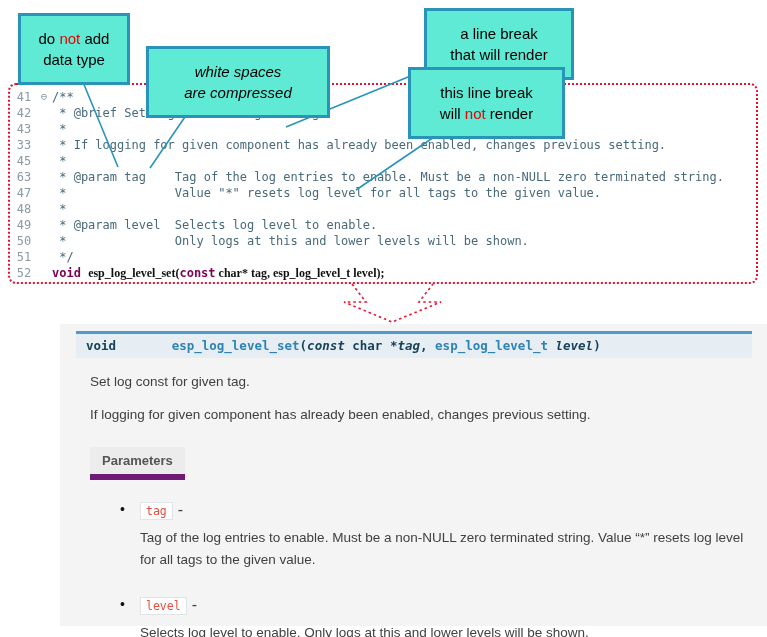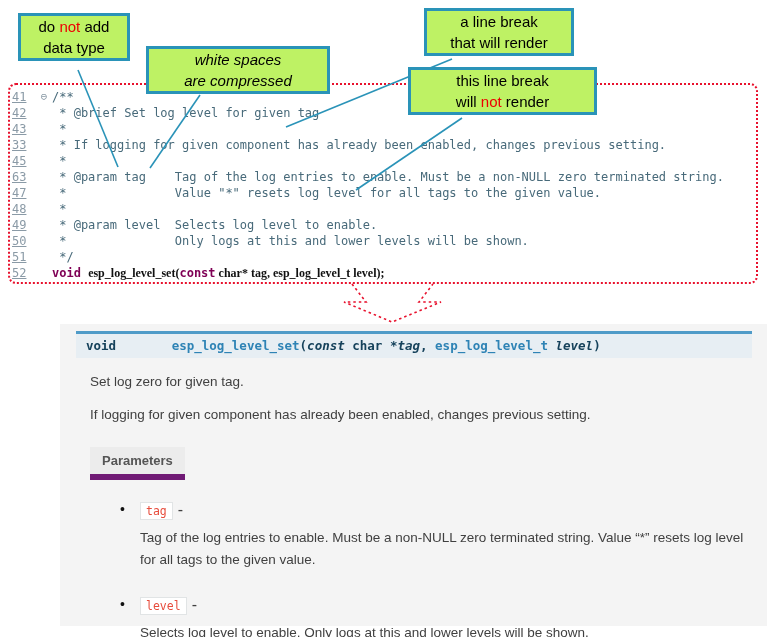--- a/index.html
+++ b/index.html
@@ -1,34 +1,34 @@
 <!DOCTYPE html>
 <html><head>
 <meta charset="utf-8">
 <style>
   * { margin:0; padding:0; box-sizing:border-box; }
   html,body { background:#ffffff; }
   body { width:767px; height:637px; font-family:"Liberation Sans", sans-serif; position:relative; overflow:hidden; }
   .stage { position:absolute; left:0; top:0; width:767px; height:637px; }
 
   
-  .callout { position:absolute; background:#bef264; border:3px solid #2a93b8; text-align:center;
-             font-size:15px; color:#000; padding:0 7px; line-height:1.4; z-index:3; }
+  .callout { position:absolute; background:#5eead4; border:3px solid #2a93b8; text-align:center;
+             font-size:15px; color:#000; padding:12px 7px; line-height:1.4; z-index:3; }
   .red { color:#ee0000; }
 
   
   svg.overlay { position:absolute; left:0; top:0; z-index:2; pointer-events:none; }
 
   
   .codeblock { position:absolute; left:8px; top:83px; width:750px; height:201px;
                border:2px dotted #e8112d; border-radius:8px; padding:4px 2px;
                font-family:"DejaVu Sans Mono", monospace; font-size:12px; line-height:16px;
                background:#ffffff; z-index:1; }
   .code-line { display:flex; }
-  .lnum { width:24px; text-align:left; color:#8a9aa6; flex:none;text-decoration:underline; }
+  .lnum { width:24px; text-align:center; color:#8a9aa6; flex:none; }
   .fold { width:16px; text-align:center; color:#8a9aa6; font-size:11px; flex:none; }
   .ctext { white-space:pre; }
   .comment { color:#486a7a; }
   .kw { color:#7f0055; font-weight:bold; white-space:pre; }
   .plain { color:#111111; font-weight:bold; white-space:pre;font-family:Liberation Serif, serif; }
 
   
   .docpanel { position:absolute; left:60px; top:324px; width:707px; height:302px;
               background:#f4f4f4; padding:7px 16px 0 16px; color:#404040; }
   .sigbar { border-top:3px solid #4f9bc8; background:#e7eef3; padding:4px 10px 5px 10px;
@@ -72,21 +72,21 @@
   <div class="callout" style="left:146px; top:46px; width:184px;font-style:italic;">
     <span>white spaces</span><br>
     <span>are  compressed</span>
   </div>
 
   <div class="callout" style="left:424px; top:8px; width:150px;">
     <span>a line break</span><br>
     <span>that will render</span>
   </div>
 
-  <div class="callout" style="left:408px; top:67px; width:189px;">
+  <div class="callout" style="left:408px; top:67px; width:157px;">
     <span>this line break</span><br>
     <span>will </span><span class="red">not</span><span> render</span>
   </div>
 
   <div class="codeblock">
     <div class="code-line">
         <span class="lnum">41</span>
         <span class="fold">⊖</span>
         <span class="ctext comment">/**</span>
       </div>
@@ -144,21 +144,21 @@
         <span class="lnum">52</span>
         <span class="fold"></span>
         <span class="ctext"><span class="kw">void </span><span class="plain">esp_log_level_set(</span><span class="kw">const</span><span class="plain"> char* tag, esp_log_level_t level);</span></span>
       </div>
   </div>
 
   <div class="docpanel">
 
     <div class="sigbar"><span>void </span><span class="sig-name">esp_log_level_set</span><span>(</span><span class="sig-kwi">const</span><span>  char *</span><span class="sig-param">tag</span><span>, </span><span class="sig-type">esp_log_level_t </span><span class="sig-param">level</span><span>)</span></div>
 
-    <p class="brief">Set log zero for given tag.</p>
+    <p class="brief">Set log const for given tag.</p>
 
     <p class="para">If logging for given component has already been enabled, changes previous setting.</p>
 
     <div class="params-label">Parameters</div>
 
     <div class="params-list">
 
       <div class="param-item">
         <span class="bullet">•</span>
         <span class="literal">tag</span><span class="dash">-</span>

